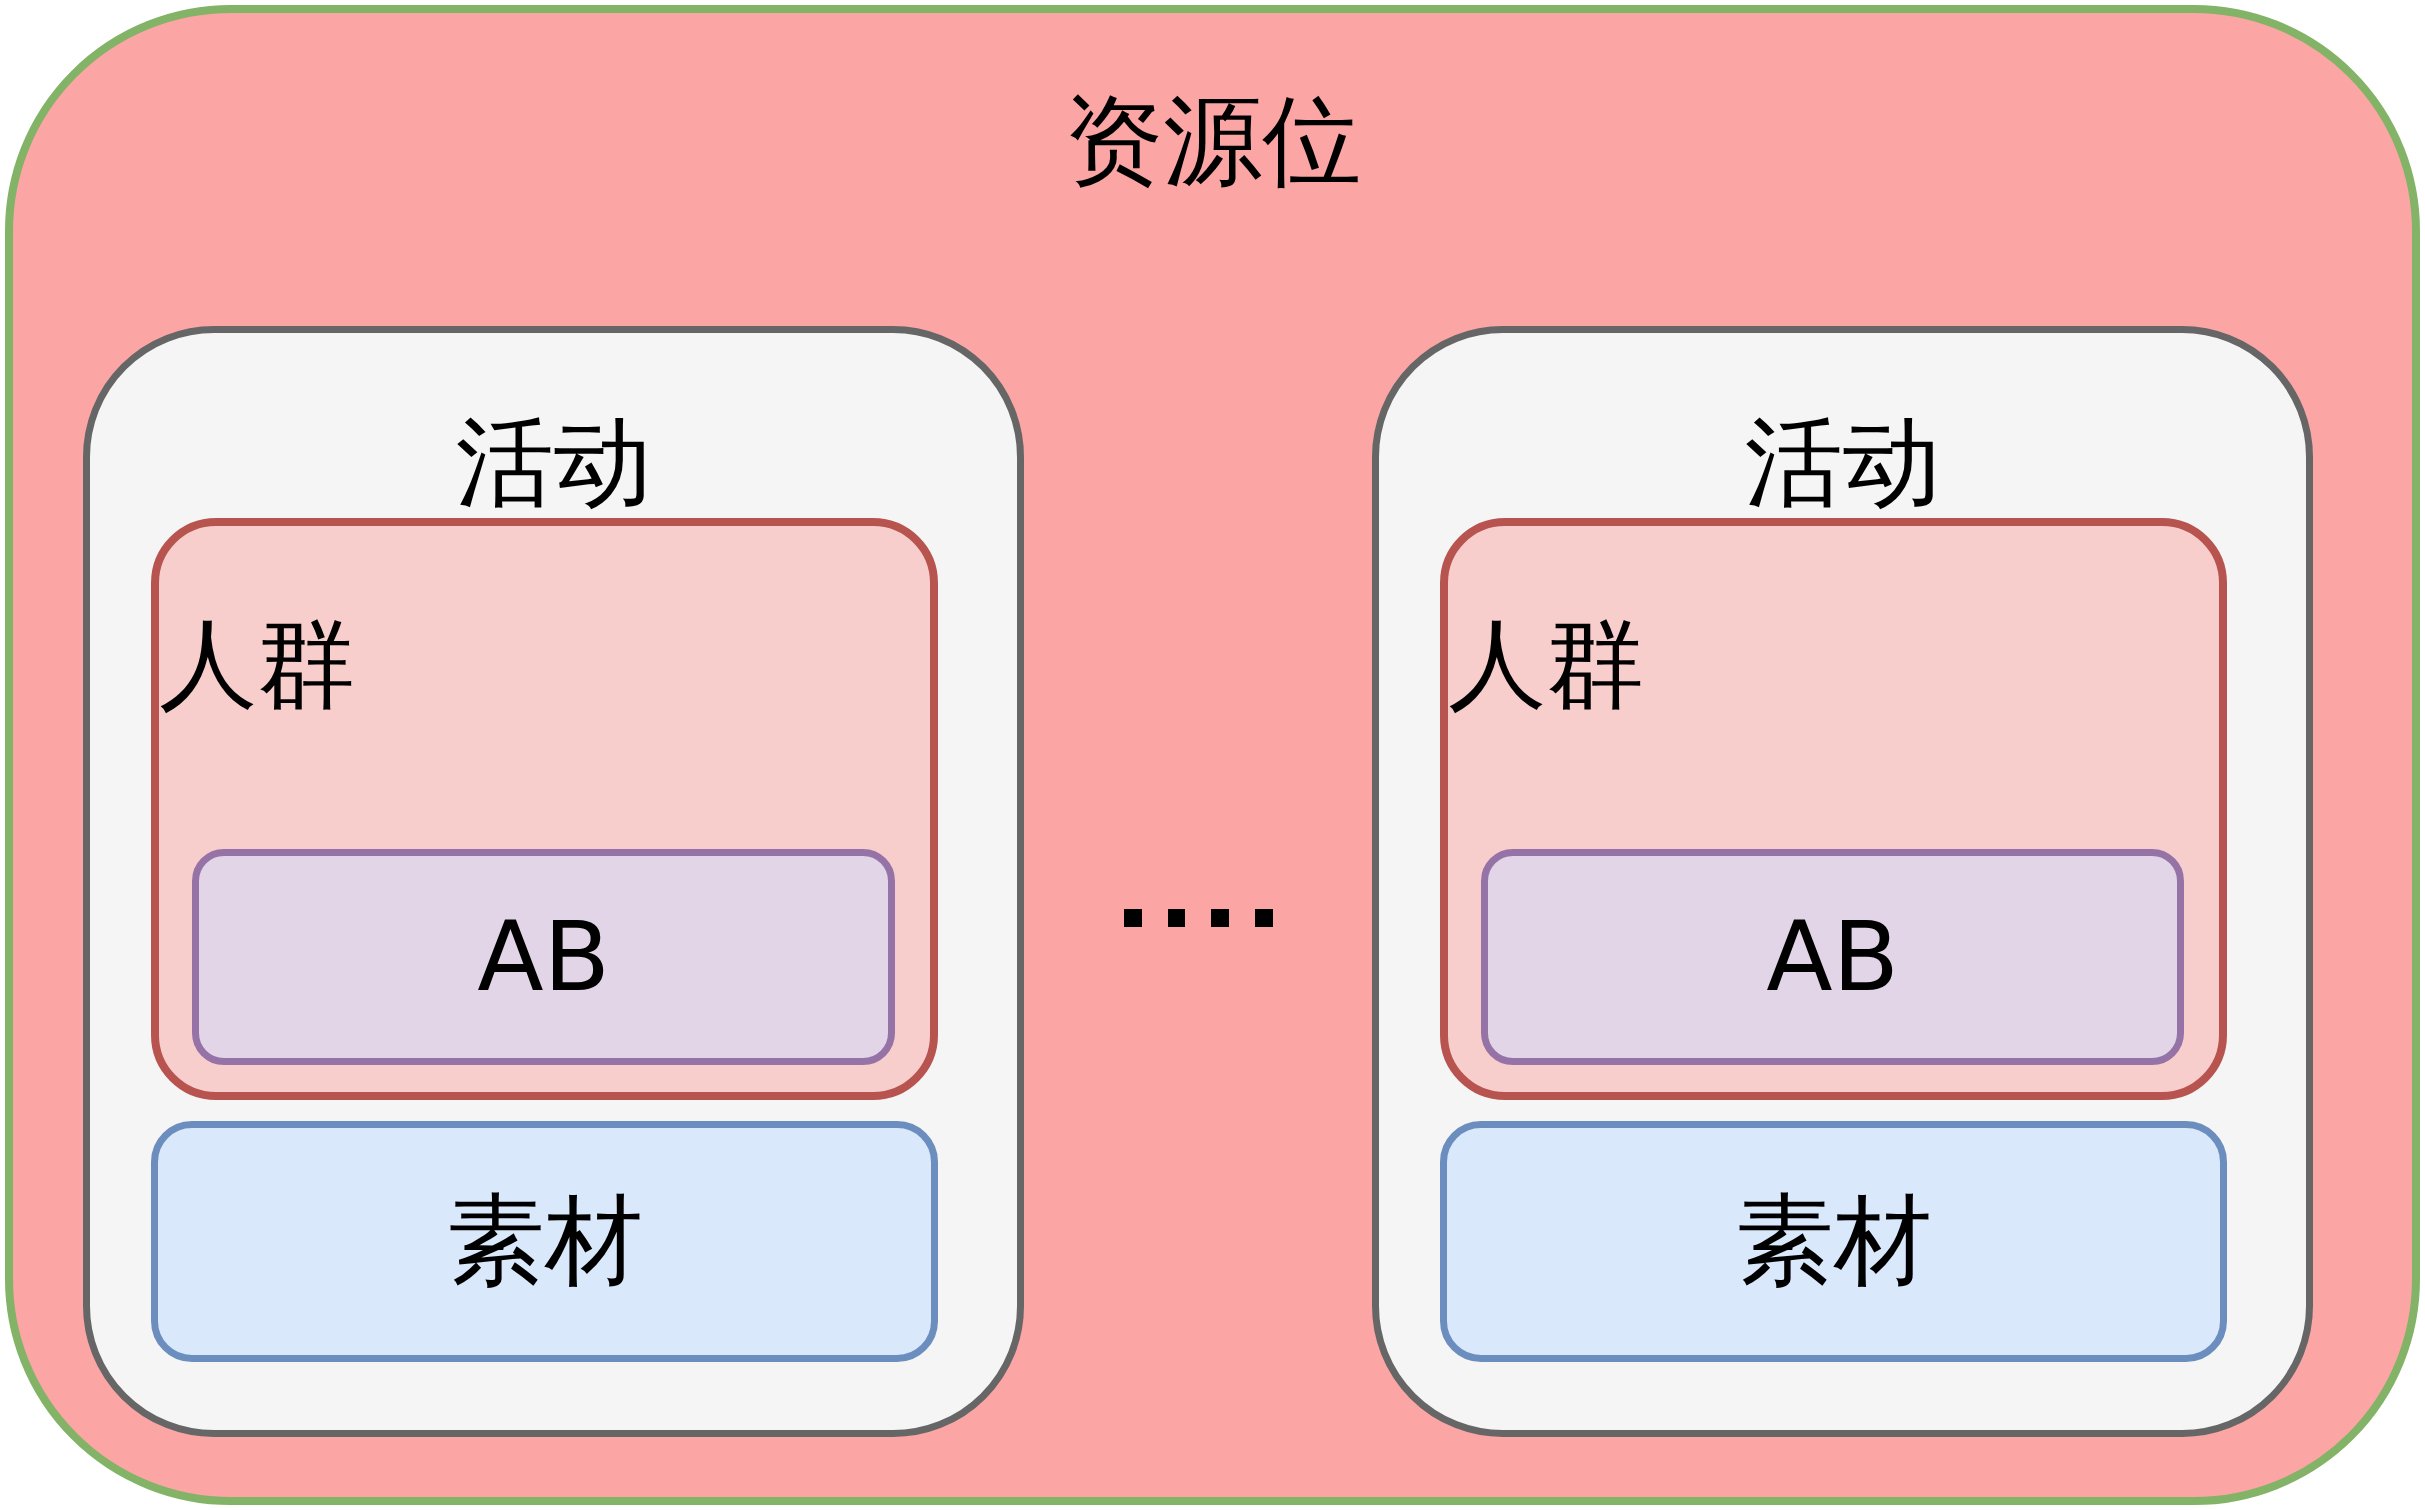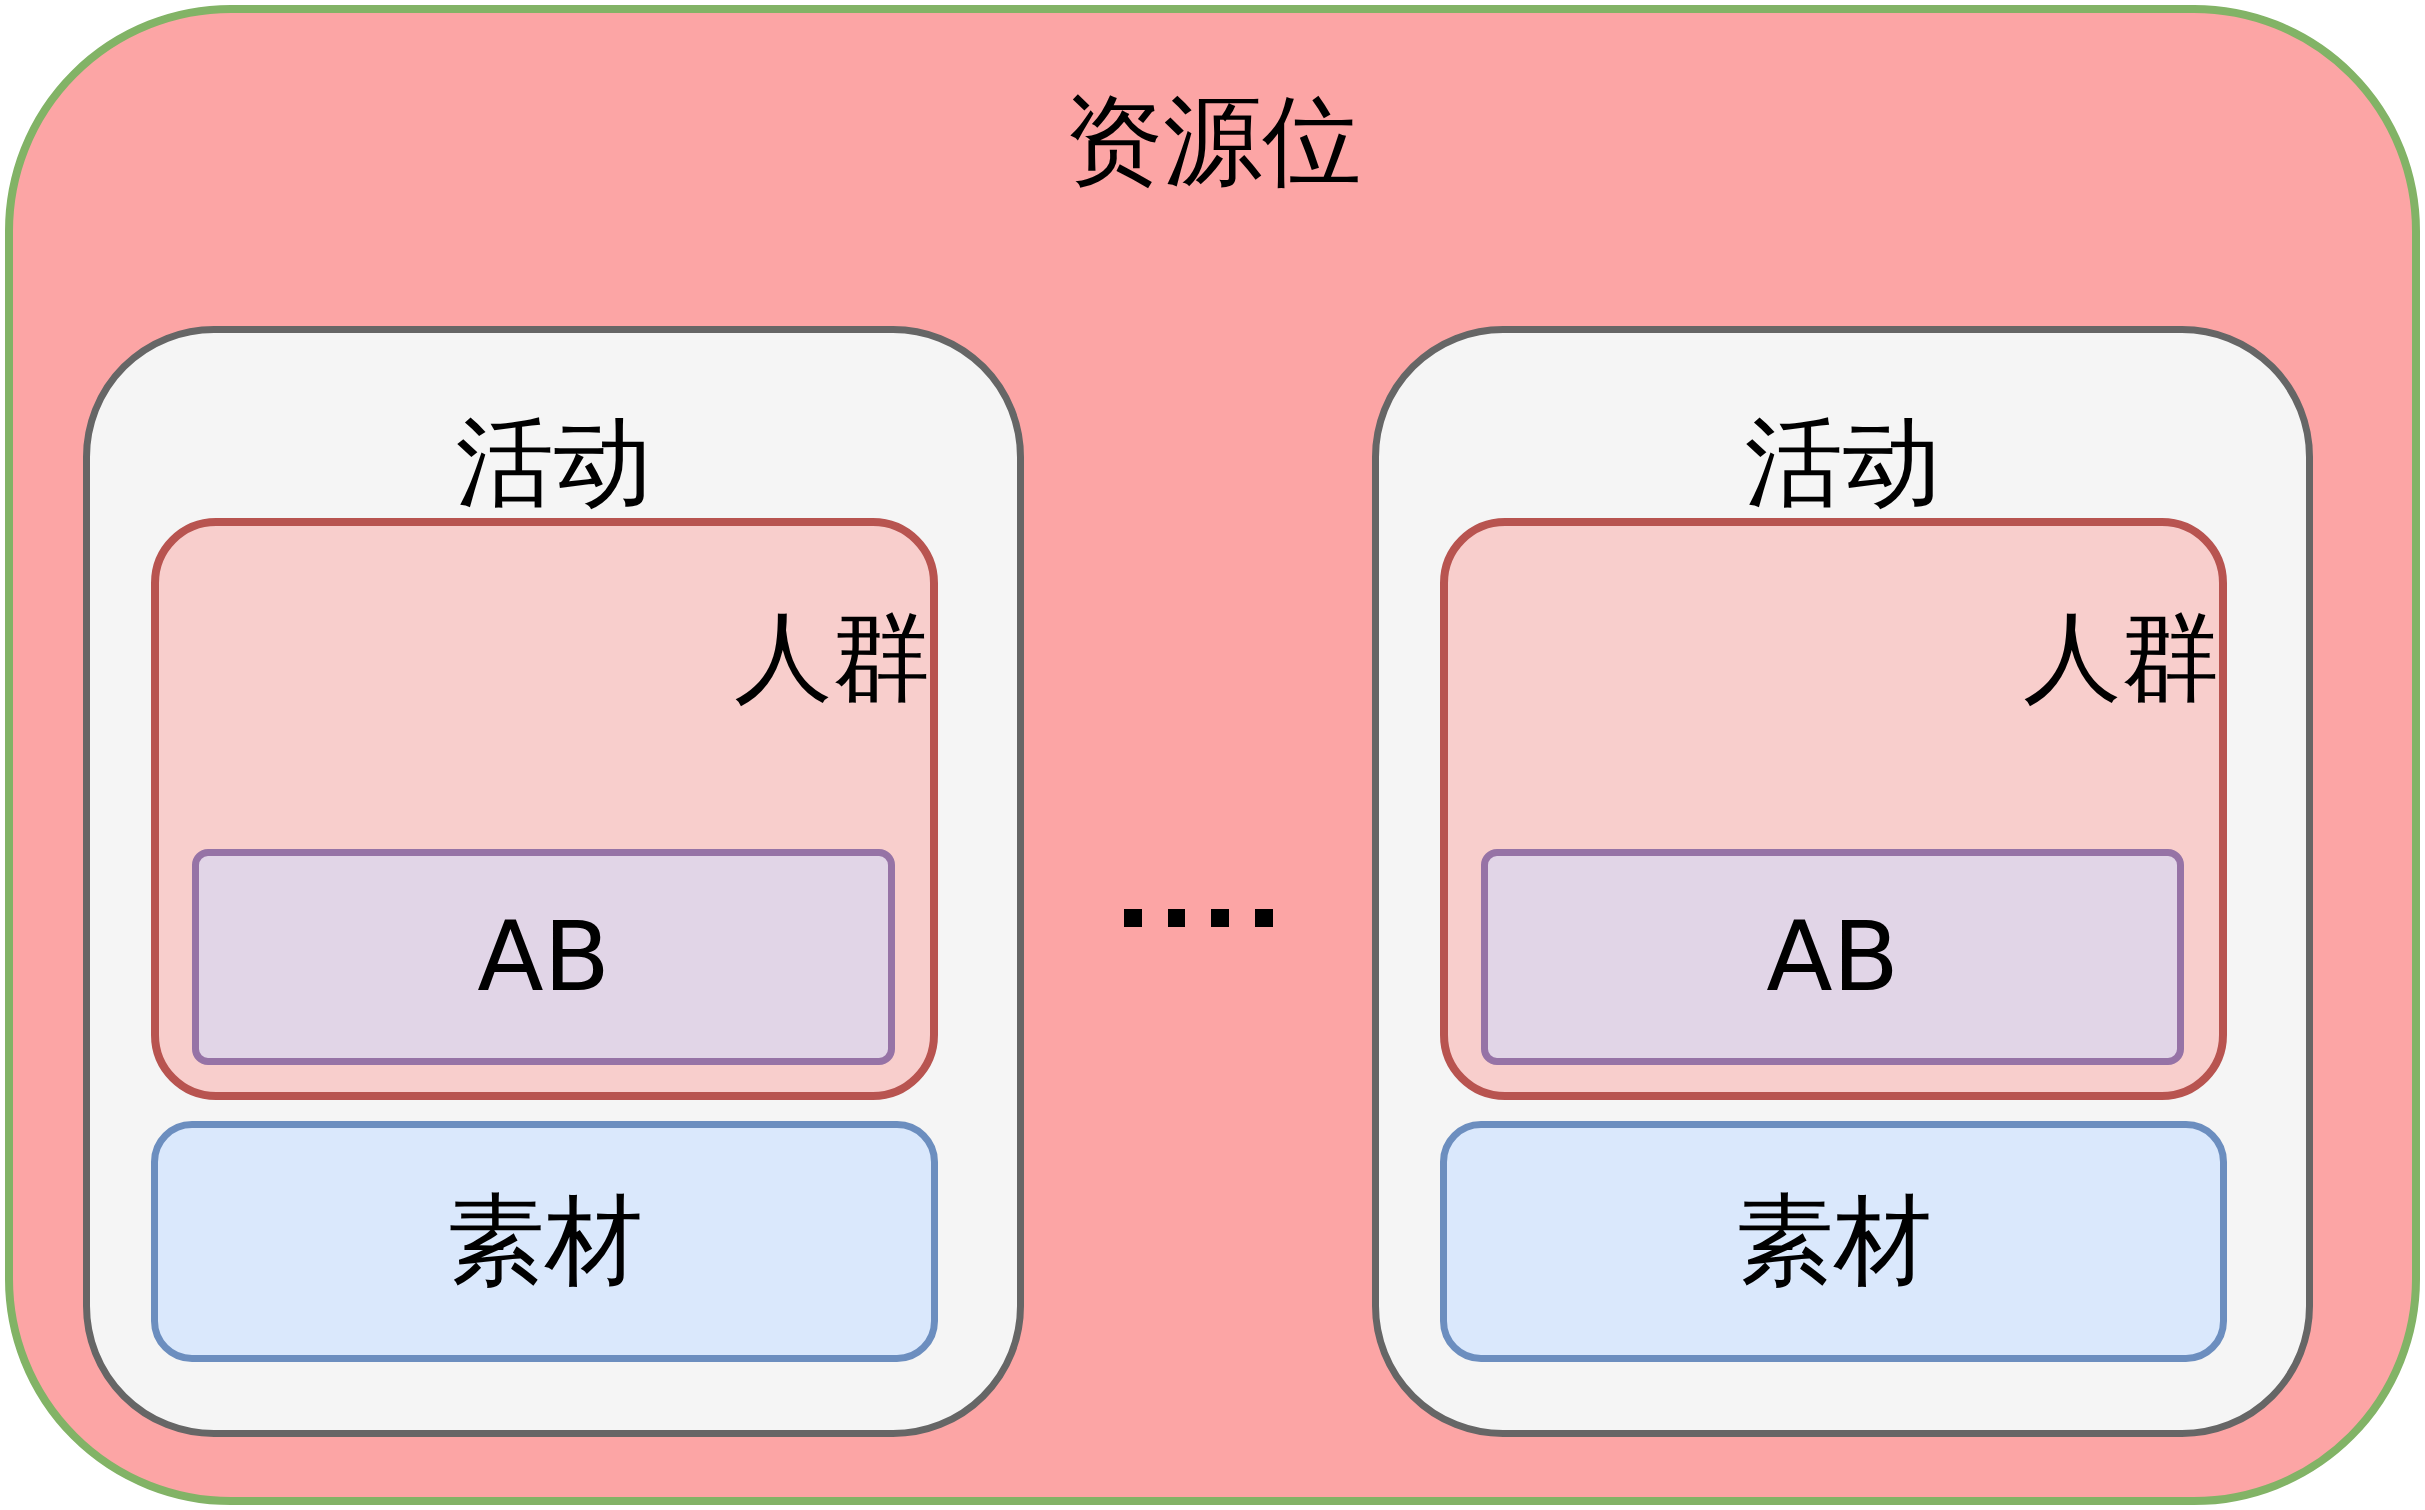--- a/index.html
+++ b/index.html
@@ -52,34 +52,33 @@
   .audience-box {
     position: absolute; left: 61px; top: 185px;
     width: 787px; height: 582px;
     box-sizing: border-box;
     background: #f8cecc;
     border: 8.5px solid #b85450;
     border-radius: 65px;
   }
   .audience-title {
     position: absolute; left: 0; right: 0; top: 80px;
-    text-align: right;
+    text-align: left;
     font-size: 98px; line-height: 1.2;
     white-space: nowrap;
-    font-family: Liberation Mono, monospace;
   }
 
   
   .ab-box {
     position: absolute; left: 33px; right: 35px; bottom: 27.5px;
     height: 216px;
     box-sizing: border-box;
     background: #e1d5e7;
     border: 7.8px solid #9673a6;
-    border-radius: 16px;
+    border-radius: 32px;
     display: flex; align-items: center; justify-content: center;
     font-size: 97px;
   }
 
   
   .material-box {
     position: absolute; left: 61px; top: 788px;
     width: 787px; height: 241px;
     box-sizing: border-box;
     background: #dae8fc;

